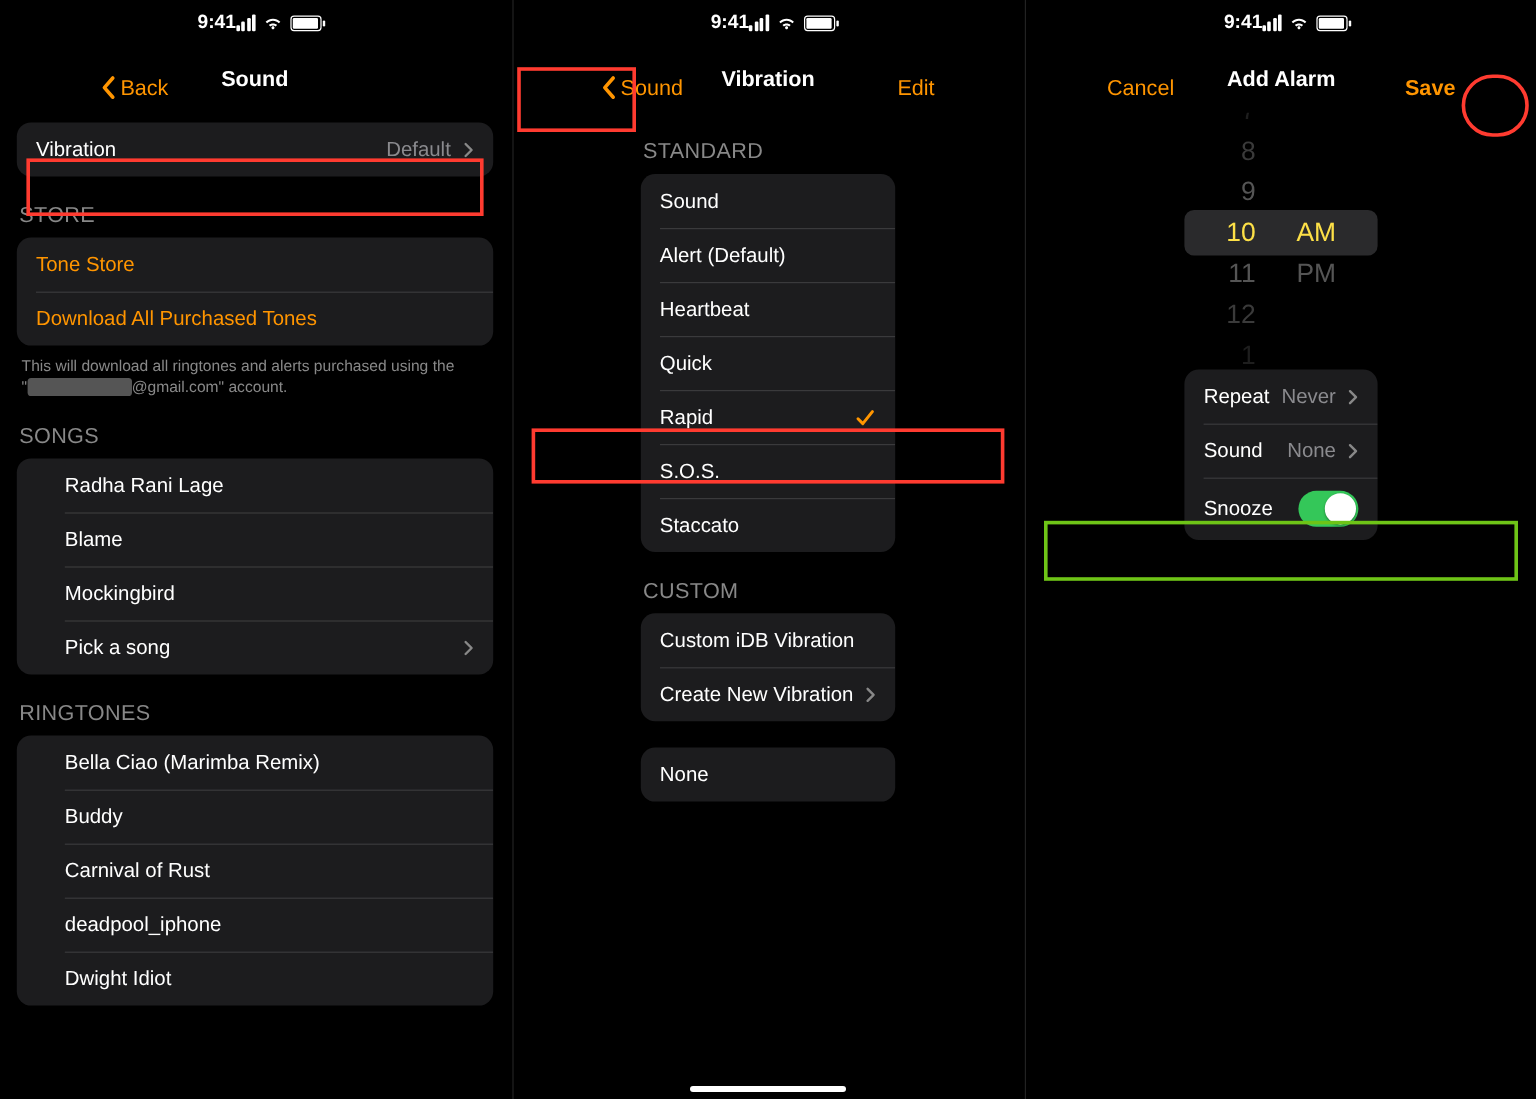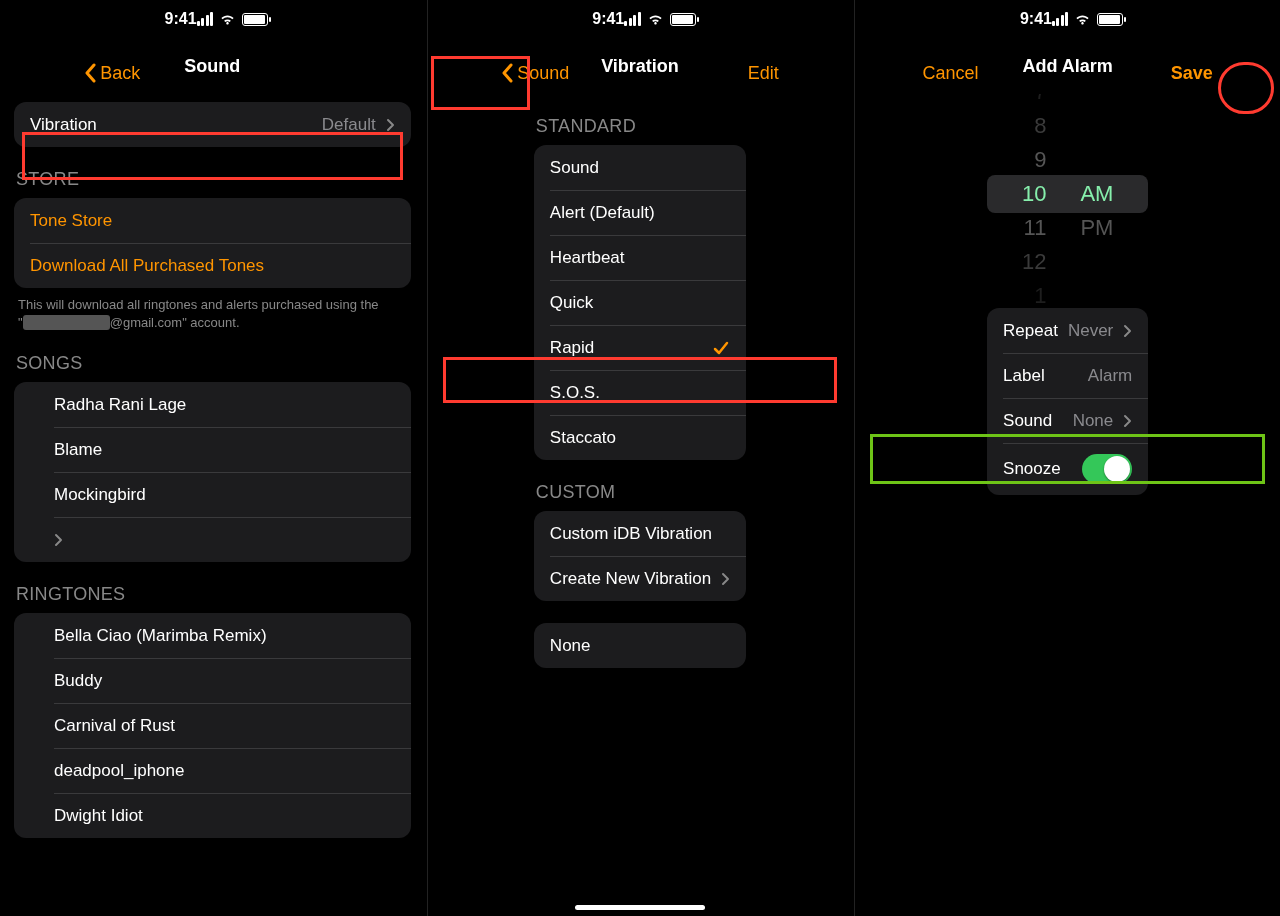--- a/index.html
+++ b/index.html
@@ -61,21 +61,21 @@
   
   .hl{position:absolute;border:3px solid var(--red);pointer-events:none;}
   .hl.green{border-color:#6ec417;}
   .circle{position:absolute;border:3px solid var(--red);border-radius:999px;pointer-events:none;}
   
   .picker-wrap{height:200px;position:relative;display:flex;justify-content:center;}
   .picker{display:flex;gap:34px;align-items:center;height:100%;position:relative;color:#fff;font-size:22px;}
   .picker .col{display:flex;flex-direction:column;align-items:flex-end;justify-content:center;gap:4px;}
   .picker .col.am{align-items:flex-start;}
   .picker .col .opt{color:#555;height:30px;display:flex;align-items:center;}
-  .picker .col .sel{color:#86efac;}
+  .picker .col .sel{color:#fde047;}
   .picker .col .fade1{color:#3a3a3a;}
   .picker .col .fade3{color:#1e1e1e;}
   .picker-bar{position:absolute;left:0;right:0;top:50%;height:38px;transform:translateY(-50%);background:#2a2a2c;border-radius:8px;z-index:0;}
   .picker .col{position:relative;z-index:1;}
   
   .toggle{width:50px;height:30px;border-radius:999px;background:var(--green);position:relative;}
   .toggle i{position:absolute;right:2px;top:2px;width:26px;height:26px;background:#fff;border-radius:999px;box-shadow:0 1px 2px rgba(0,0,0,.4);}
   
   .home-ind{position:absolute;bottom:6px;left:50%;transform:translateX(-50%);width:130px;height:5px;border-radius:3px;background:#fff;}
 </style>
@@ -150,20 +150,21 @@
         <div class="row indent">
             <span class="label">Radha Rani Lage</span>
           </div>
         <div class="row indent">
             <span class="label">Blame</span>
           </div>
         <div class="row indent">
             <span class="label">Mockingbird</span>
           </div>
         <div class="row indent">
+          <span class="label">Pick a song</span>
           <span class="chev">
               <svg viewBox="0 0 9 14" fill="none" stroke="#888" stroke-width="2" stroke-linecap="round" stroke-linejoin="round">
                 <polyline points="2,2 7,7 2,12"></polyline>
               </svg>
             </span>
         </div>
       </div>
 
       <div class="group-header">RINGTONES</div>
       <div class="group">
@@ -349,24 +350,20 @@
         <div class="row">
           <span class="label">Repeat</span>
           <span class="value">Never</span>
           <span class="chev">
               <svg viewBox="0 0 9 14" fill="none" stroke="#888" stroke-width="2" stroke-linecap="round" stroke-linejoin="round">
                 <polyline points="2,2 7,7 2,12"></polyline>
               </svg>
             </span>
         </div>
         <div class="row">
-          <span class="label">Label</span>
-          <span class="value">Alarm</span>
-        </div>
-        <div class="row">
           <span class="label">Sound</span>
           <span class="value">None</span>
           <span class="chev">
               <svg viewBox="0 0 9 14" fill="none" stroke="#888" stroke-width="2" stroke-linecap="round" stroke-linejoin="round">
                 <polyline points="2,2 7,7 2,12"></polyline>
               </svg>
             </span>
         </div>
         <div class="row" style="min-height:52px;">
           <span class="label">Snooze</span>

